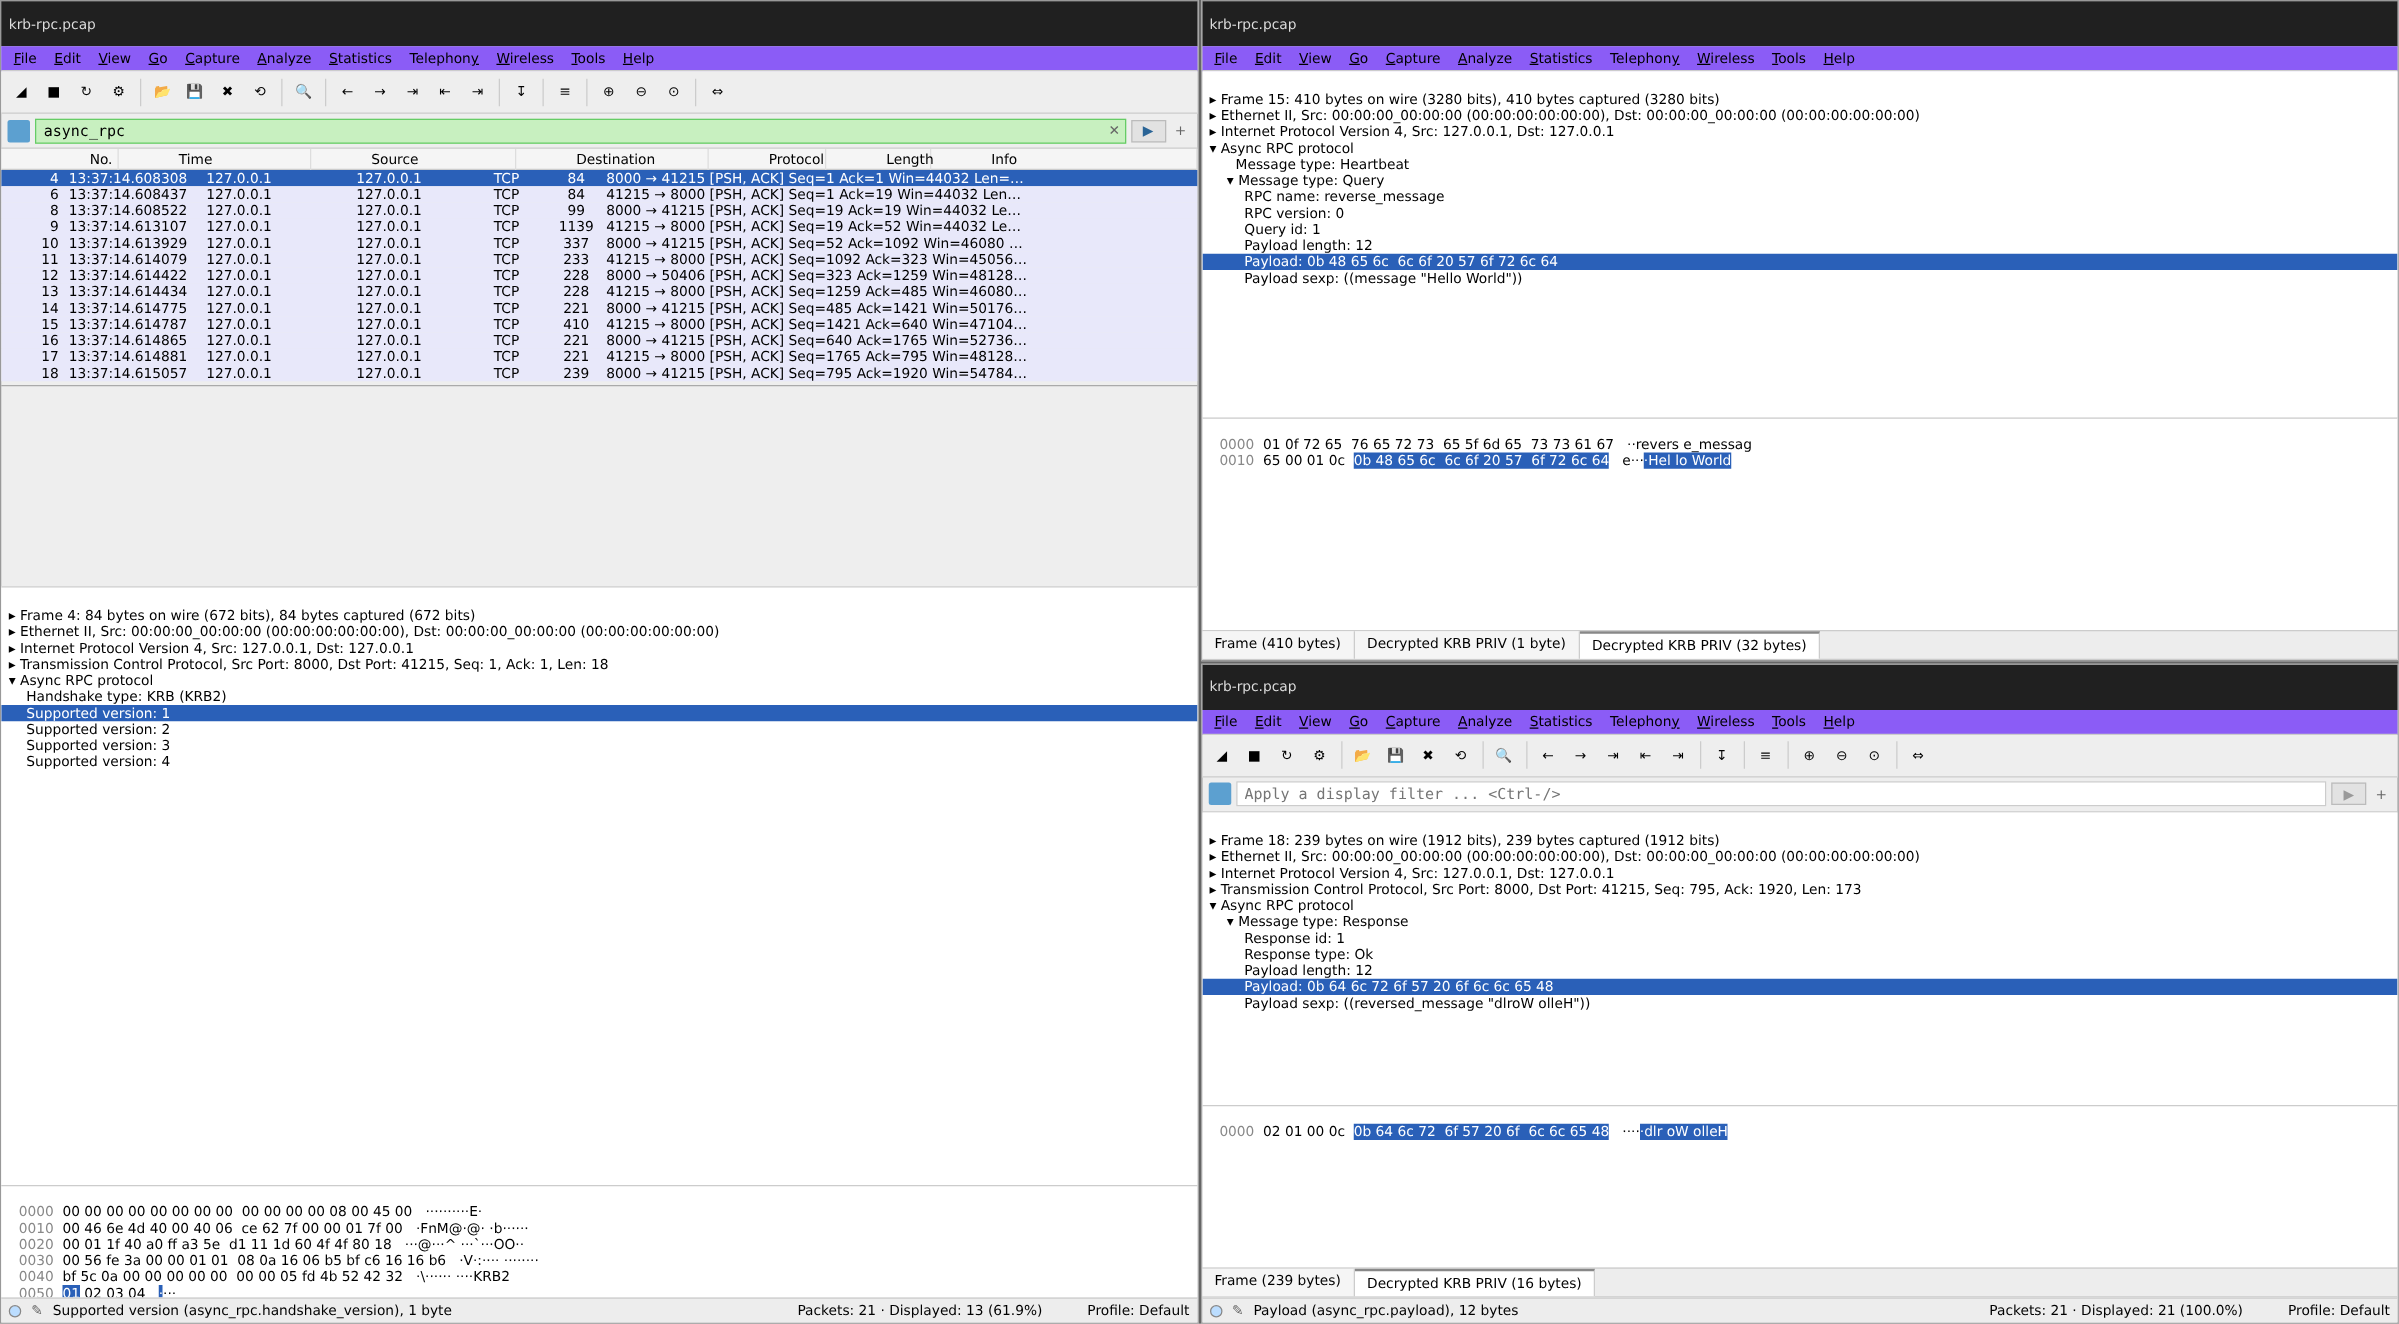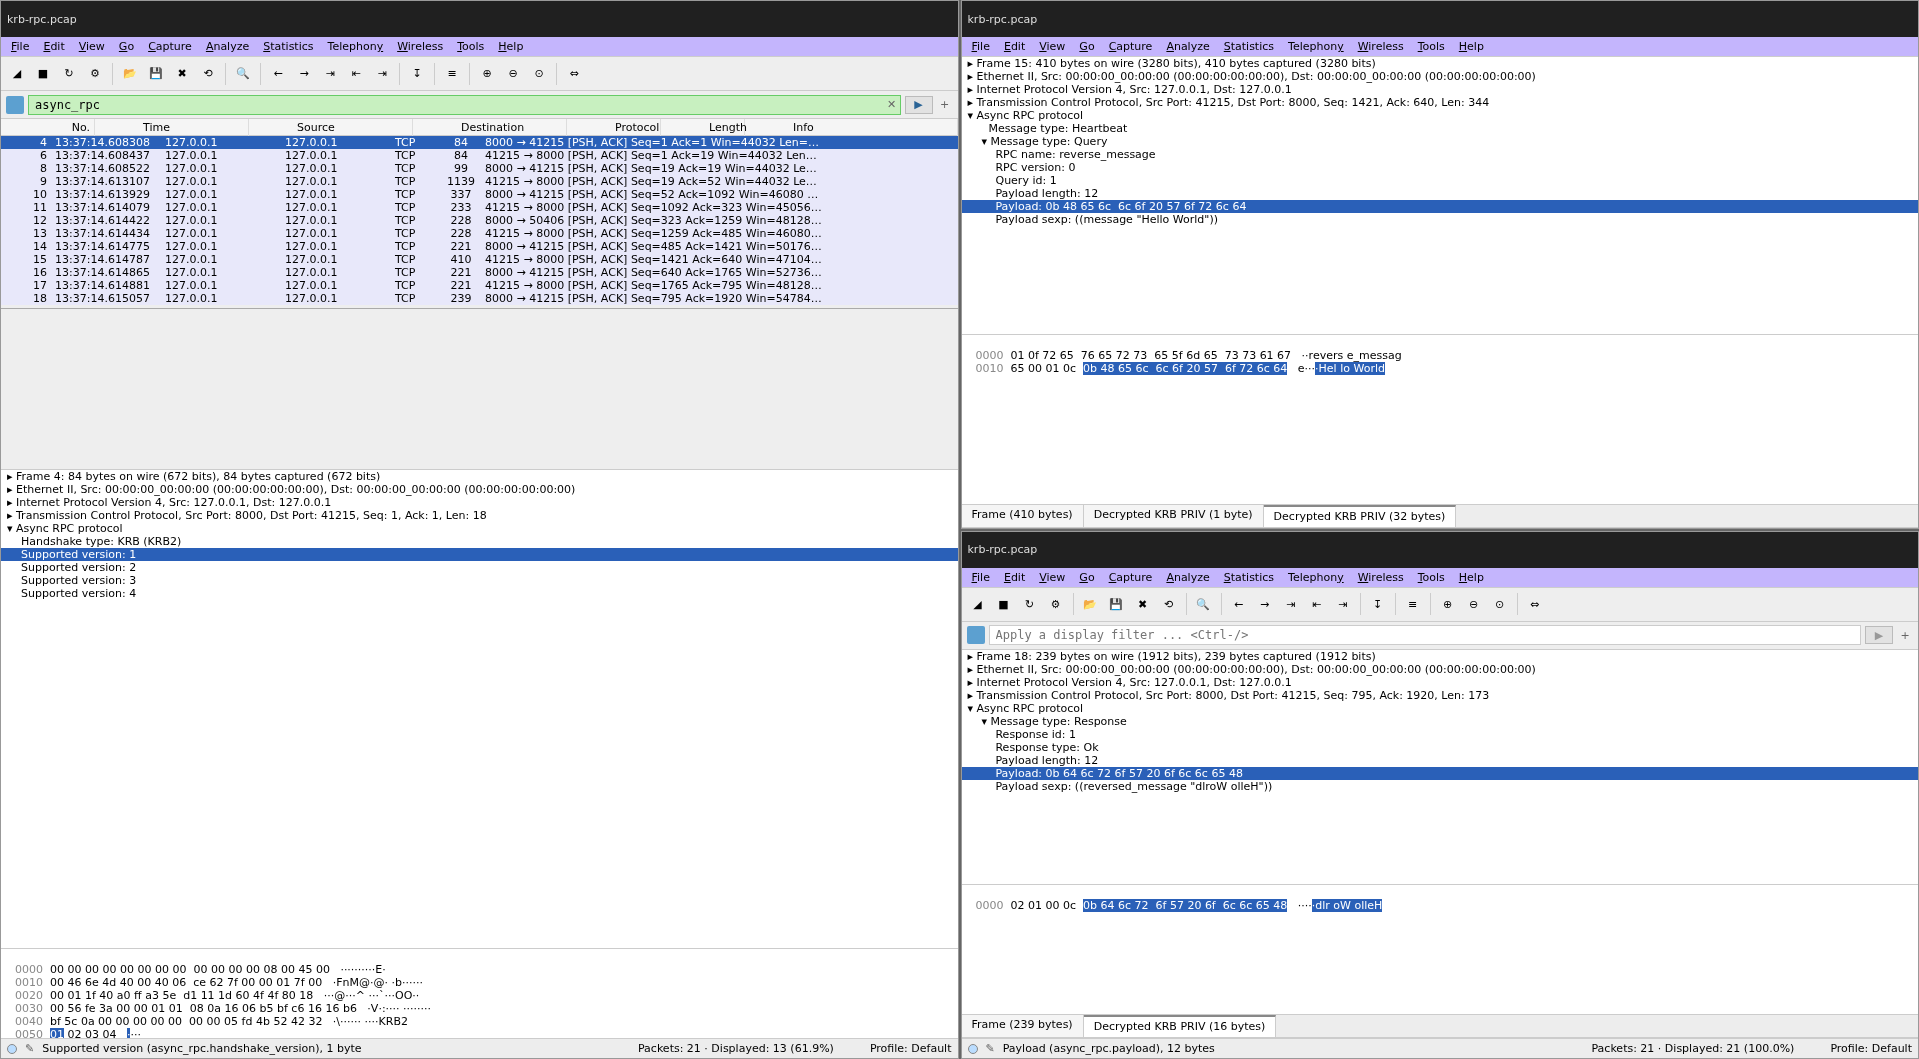--- a/index.html
+++ b/index.html
@@ -1,41 +1,41 @@
 <!DOCTYPE html>
 <html><head>
 <meta charset="utf-8">
 <style>
 * { margin: 0; padding: 0; box-sizing: border-box; font-family: "DejaVu Sans", sans-serif; font-size: 11px; }
 body { background: #e9e9e9; overflow: hidden; }
 .container { display: grid; grid-template-columns: 1fr 1fr; grid-template-rows: 1fr 1fr; width: 1919px; height: 1059px; gap: 2px; background:#666; }
 .window { display: flex; flex-direction: column; background: #eee; border: 1px solid #999; }
 .titlebar { background: #202020; color: #ddd; padding: 18px 6px; font-size: 11px; height: 16px; display:flex; align-items:center; }
-.menubar { display: flex; gap: 2px; padding: 2px 4px; background: #c4b5fd; border-bottom: 1px solid #ccc; height:20px;}
+.menubar { display: flex; gap: 2px; padding: 2px 4px; background: #8b5cf6; border-bottom: 1px solid #ccc; height:20px;}
 .menubar span { padding: 1px 6px; cursor: default; }
 .menubar span u { text-decoration: underline; }
 .toolbar { display: flex; align-items: center; padding: 3px 4px; background: #eee; gap: 2px; border-bottom: 1px solid #ccc; height:34px;}
 .toolbar .tbtn { width: 24px; height: 24px; display:inline-flex;align-items:center;justify-content:center; border:1px solid transparent; }
 .toolbar .sep { width:1px;height:22px;background:#ccc;margin:0 3px; }
 .filterbar { display:flex; align-items:center; padding:3px 5px; gap:4px; border-bottom:1px solid #ccc; height:28px; }
 .filterbar .bookmark-icon { width:18px;height:18px;background:#5ca0d0;border-radius:2px; }
 .filter-input { flex:1; padding:2px 6px; border:1px solid #6c6; background:#c8f0c0; font-family:monospace; font-size:12px; height:20px;}
 .filter-input.empty { background:#fff; border:1px solid #ccc; }
 .filter-clear { width:18px;height:18px;display:inline-flex;align-items:center;justify-content:center;color:#666;margin-left:-22px; }
 .filter-arrow { width:28px;height:18px;background:#e2e2e2;border:1px solid #bbb;display:inline-flex;align-items:center;justify-content:center;color:#2a6496; }
 .filter-plus { width:16px;color:#666;text-align:center; }
 .packetlist { flex: 0 0 auto; border-bottom: 1px solid #aaa; overflow:hidden; }
 .plist-header { display:flex; background:#f5f5f5; border-bottom:1px solid #ccc; font-size:11px; height:17px; align-items:center; }
 .plist-header div { padding:2px 4px; border-right:1px solid #ddd;margin-left:44px; }
 .plist-row { display:flex; font-family:monospace; font-size:11px; height:13px; align-items:center; white-space:pre; }
 .plist-row.sel { background:#2a60b8; color:#fff; }
 .plist-row.light { background:#e8e8fa; }
 .plist-row div { padding:0 4px; overflow:hidden; white-space:nowrap; text-overflow:clip; }
 .col-no{width:50px;text-align:right;} .col-time{width:110px;} .col-src{width:120px;} .col-dst{width:110px;} .col-proto{width:50px;text-align:left;} .col-len{width:40px;text-align:center;} .col-info{flex:1;}
-.tree { flex:1; font-family:monospace; font-size:12px; line-height:13px; padding:0 0; overflow:hidden; background:#fff;}
+.tree { flex:1; font-family:monospace; font-size:12px; line-height:13px; padding:16px 0; overflow:hidden; background:#fff;}
 .tree .node { white-space:pre; padding-left:6px; }
 .tree .sel { background:#2a60b8; color:#fff; }
 .hexdump { flex:0 0 auto; font-family:monospace; font-size:12px; line-height:13px; background:#fff; border-top:1px solid #ccc; padding:14px; overflow:hidden;}
 .hexdump .row { white-space:pre; }
 .hexdump .offset { color:#888; }
 .hexdump .hi { background:#2a60b8; color:#fff; }
 .tabs { display:flex; background:#ededed; border-top:1px solid #ccc; border-bottom:1px solid #ccc; height:24px; }
 .tab { padding:3px 10px; font-size:11px; border-right:1px solid #ccc; background:#f5f5f5; }
 .tab.active { background:#fff; border-top:2px solid #888; font-weight:normal; }
 .statusbar { display:flex; align-items:center; background:#ededed; border-top:1px solid #ccc; height:20px; font-size:11px; gap:8px; padding:0 6px;}
@@ -176,21 +176,20 @@
         <span><u>S</u>tatistics</span>
         <span>Telephon<u>y</u></span>
         <span><u>W</u>ireless</span>
         <span><u>T</u>ools</span>
         <span><u>H</u>elp</span>
       </div>
  <div class="tree" id="tree-tr">
         <div class="node">▸ Frame 15: 410 bytes on wire (3280 bits), 410 bytes captured (3280 bits)</div>
         <div class="node">▸ Ethernet II, Src: 00:00:00_00:00:00 (00:00:00:00:00:00), Dst: 00:00:00_00:00:00 (00:00:00:00:00:00)</div>
         <div class="node">▸ Internet Protocol Version 4, Src: 127.0.0.1, Dst: 127.0.0.1</div>
-        <div class="node">▸ Transmission Control Protocol, Src Port: 41215, Dst Port: 8000, Seq: 1421, Ack: 640, Len: 344</div>
         <div class="node">▾ Async RPC protocol</div>
         <div class="node">      Message type: Heartbeat</div>
         <div class="node">    ▾ Message type: Query</div>
         <div class="node">        RPC name: reverse_message</div>
         <div class="node">        RPC version: 0</div>
         <div class="node">        Query id: 1</div>
         <div class="node">        Payload length: 12</div>
         <div class="node sel">        Payload: 0b 48 65 6c  6c 6f 20 57 6f 72 6c 64</div>
         <div class="node">        Payload sexp: ((message "Hello World"))</div>
       </div>

